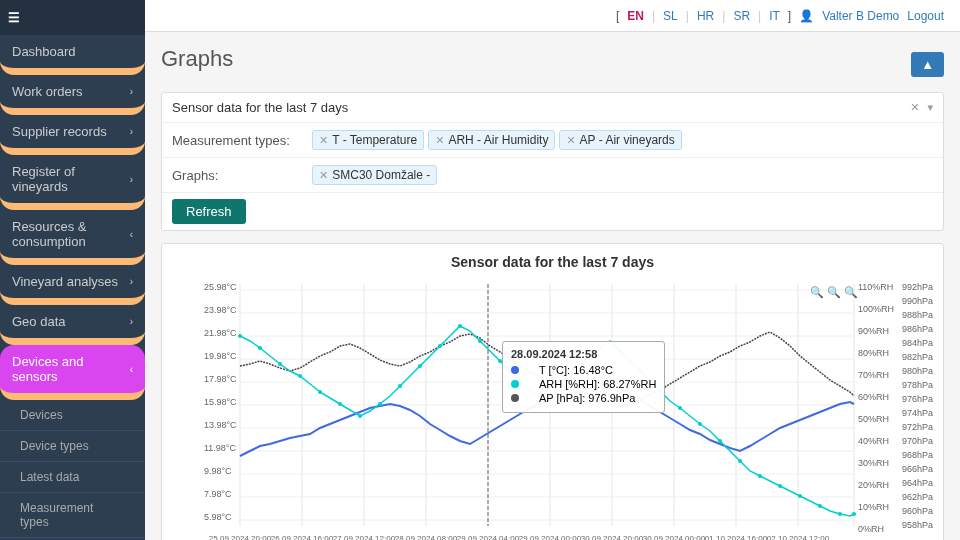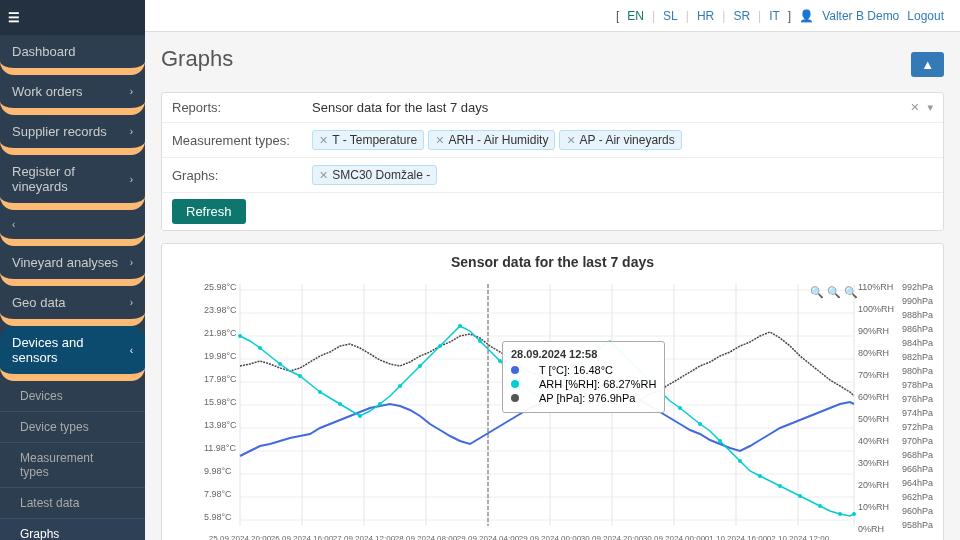--- a/index.html
+++ b/index.html
@@ -30,21 +30,21 @@
       padding: 9px 12px;
       cursor: pointer;
       color: #ccc;
       display: flex;
       align-items: center;
       justify-content: space-between;
       font-size: 13px;
       border-bottom: 7px solid #fdba74;
       border-radius: 14px;
     }
-    .sidebar-item.active { background: #0c4a6e; color: #fff; }
+    .sidebar-item.active { background: #d946ef; color: #fff; }
     .sidebar-submenu-item {
       padding: 8px 20px;
       cursor: pointer;
       color: #aaa;
       font-size: 12px;
       border-bottom: 1px solid #3a4f63;
     }
     .sidebar-submenu-item.active { color: #fff; background: #2e4055; }
     .chevron { font-size: 10px; }
 
@@ -63,21 +63,21 @@
       padding: 6px 16px;
       display: flex;
       justify-content: flex-end;
       align-items: center;
       gap: 8px;
       font-size: 12px;
       color: #555;
       min-height: 32px;
     }
     .lang-link { color: #337ab7; cursor: pointer; text-decoration: none; }
-    .lang-active { font-weight: normal; color: #0f766e; }
+    .lang-active { font-weight: bold; color: #be185d; }
     .topnav-sep { color: #ccc; }
     .user-info { display: flex; align-items: flex-start; gap: 4px; }
 
     
     #content {
       flex: 1;
       padding: 14px 16px;
       overflow-y: auto;
       background: #f5f5f5;
     }
@@ -207,20 +207,21 @@
   </div>
   <div class="sidebar-item">
     <span>Supplier records</span>
     <span class="chevron">›</span>
   </div>
   <div class="sidebar-item">
     <span>Register of vineyards</span>
     <span class="chevron">›</span>
   </div>
   <div class="sidebar-item">
+    <span>Resources &amp; consumption</span>
     <span class="chevron">‹</span>
   </div>
   <div class="sidebar-item">
     <span>Vineyard analyses</span>
     <span class="chevron">›</span>
   </div>
   <div class="sidebar-item">
     <span>Geo data</span>
     <span class="chevron">›</span>
   </div>
@@ -228,24 +229,24 @@
     <span>Devices and sensors</span>
     <span class="chevron">‹</span>
   </div>
   <div class="sidebar-submenu-item">
     <span>Devices</span>
   </div>
   <div class="sidebar-submenu-item">
     <span>Device types</span>
   </div>
   <div class="sidebar-submenu-item">
+    <span>Latest data</span>
+  </div>
+  <div class="sidebar-submenu-item">
     <span>Measurement types</span>
-  </div>
-  <div class="sidebar-submenu-item">
-    <span>Latest data</span>
   </div>
   <div class="sidebar-submenu-item active">
     <span>Graphs</span>
   </div>
   <div class="sidebar-item">
     
   </div>
 </div>
 
 <div id="main">
@@ -270,21 +271,20 @@
   </div>
 
   <div id="content">
     <div style="display:flex; align-items:center; justify-content:space-between; margin-bottom:10px;">
       <h1 id="page-title">Graphs</h1>
       <button class="collapse-btn">▲</button>
     </div>
 
     <div class="panel">
       <div class="form-row">
-        <div class="form-label">Reports:</div>
         <div class="form-field">
           <span style="font-size:13px;color:#333;flex:1;">Sensor data for the last 7 days</span>
           <span class="select-x">✕</span>
           <span class="select-arrow">▾</span>
         </div>
       </div>
       <div class="form-row">
         <div class="form-label">Measurement types:</div>
         <div class="form-field">
           <span class="tag">

